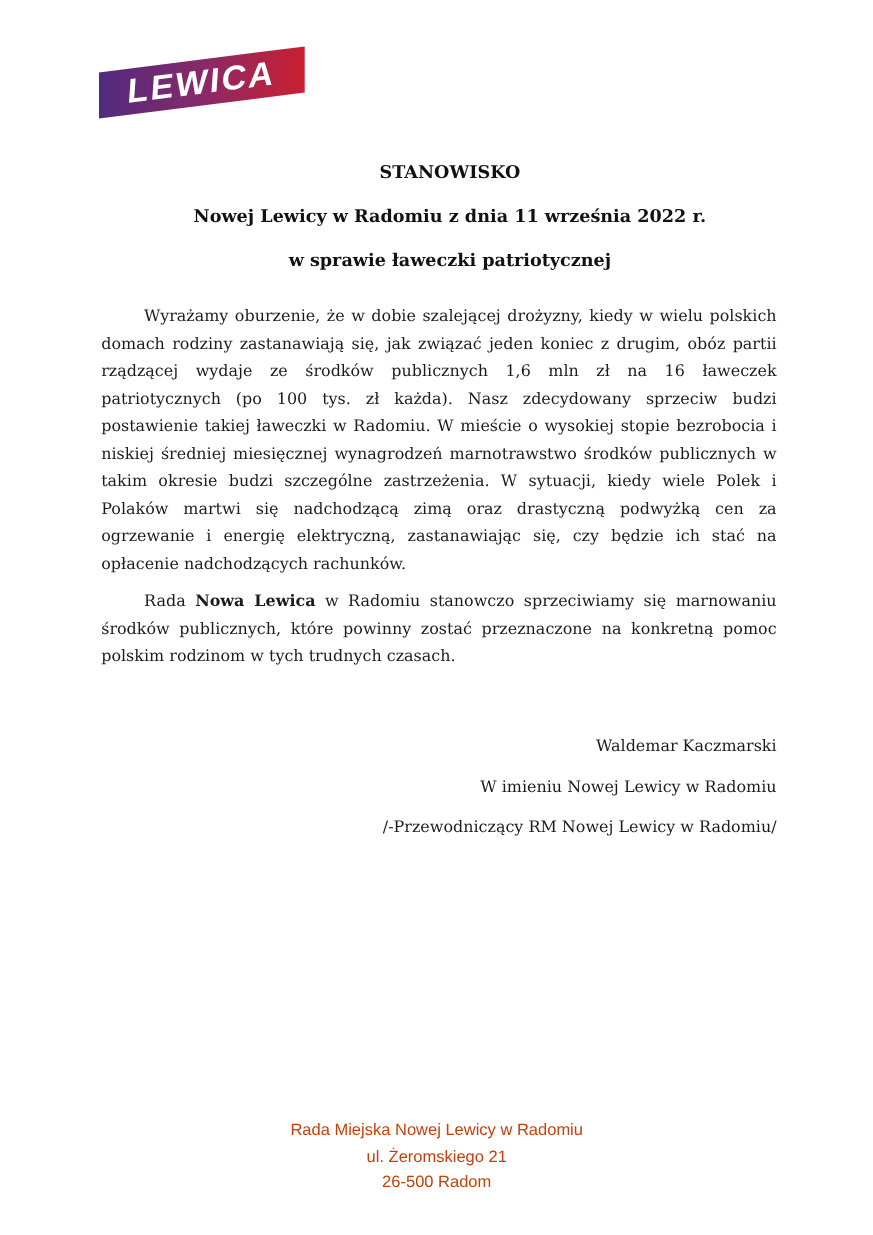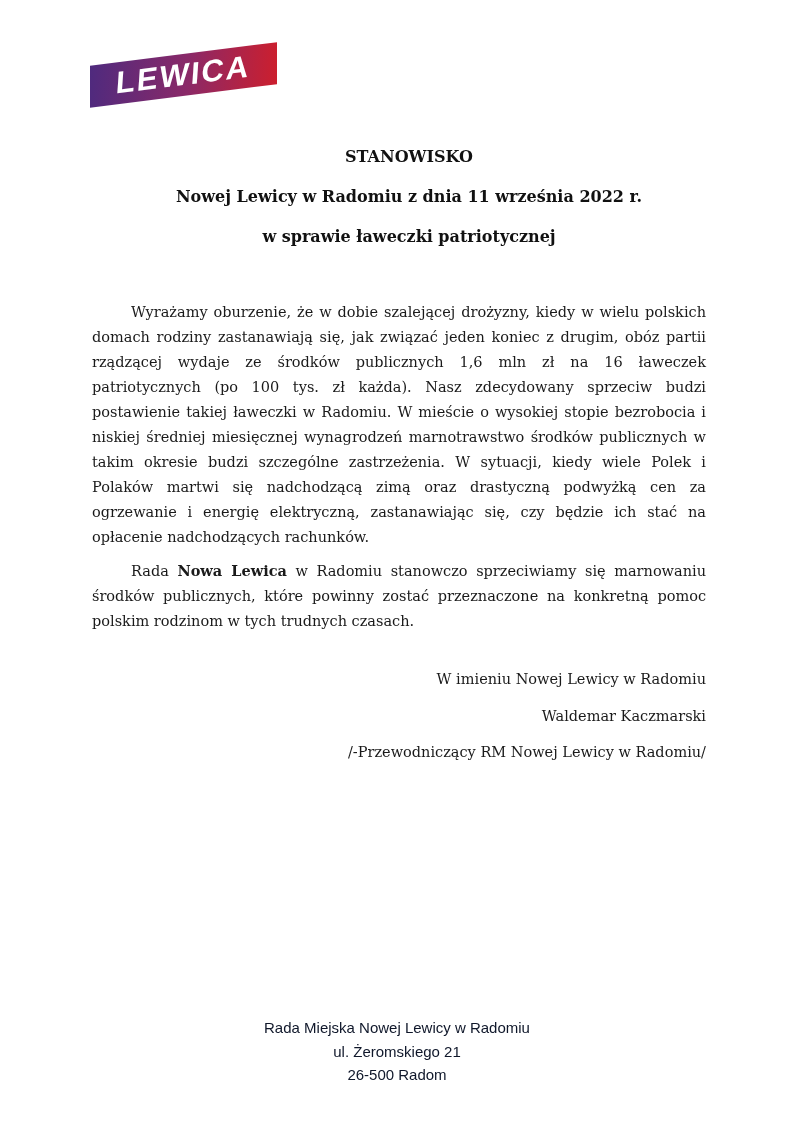--- a/index.html
+++ b/index.html
@@ -53,21 +53,21 @@
     padding-left: 24px;
   }
   .title-line {
     margin: 0 0 23px 0;
     line-height: 17px;
   }
 
   
   .body-block {
     position: absolute;
-    top: 300px;
+    top: 276px;
     left: 92px;
     width: 614px;
   }
   .body-block p {
     margin: 0 0 8px 0;
     text-align: justify;
     text-indent: 39px;
     font-size: 14.5px;
     line-height: 25px;
   }
@@ -91,21 +91,21 @@
   
   .footer-block {
     position: absolute;
     top: 1016px;
     left: 0;
     right: 0;
     text-align: center;
     font-family: "Liberation Sans", sans-serif;
     font-size: 15px;
     line-height: 23.5px;
-    color: #0f172a;
+    color: #c2410c;
   }
   .footer-line { margin: 0; }
 </style>
 </head>
 <body>
 
 <div class="page">
 
   <div class="logo-banner" style="background: linear-gradient(93deg, rgb(79, 42, 126) 0%, rgb(138, 41, 104) 52%, rgb(204, 31, 46) 100%);">
     <span class="logo-text">LEWICA</span>
@@ -116,22 +116,22 @@
     <p class="title-line">Nowej Lewicy w Radomiu z dnia 11 września 2022 r.</p>
     <p class="title-line">w sprawie ławeczki patriotycznej</p>
   </div>
 
   <div class="body-block">
     <p>Wyrażamy oburzenie, że w dobie szalejącej drożyzny, kiedy w wielu polskich domach rodziny zastanawiają się, jak związać jeden koniec z drugim, obóz partii rządzącej wydaje ze środków publicznych 1,6 mln zł na 16 ławeczek patriotycznych (po 100 tys. zł każda). Nasz zdecydowany sprzeciw budzi postawienie takiej ławeczki w Radomiu. W mieście o wysokiej stopie bezrobocia i niskiej średniej miesięcznej wynagrodzeń marnotrawstwo środków publicznych w takim okresie budzi szczególne zastrzeżenia. W sytuacji, kiedy wiele Polek i Polaków martwi się nadchodzącą zimą oraz drastyczną podwyżką cen za ogrzewanie i energię elektryczną, zastanawiając się, czy będzie ich stać na opłacenie nadchodzących rachunków.</p>
     <p><span>Rada </span><span class="bold">Nowa Lewica</span><span> w Radomiu stanowczo sprzeciwiamy się marnowaniu środków publicznych, które powinny zostać przeznaczone na konkretną pomoc polskim rodzinom w tych trudnych czasach.</span></p>
   </div>
 
   <div class="signature-block">
+    <p class="signature-line">Waldemar Kaczmarski</p>
     <p class="signature-line">W imieniu Nowej Lewicy w Radomiu</p>
-    <p class="signature-line">Waldemar Kaczmarski</p>
     <p class="signature-line italic">/-Przewodniczący RM Nowej Lewicy w Radomiu/</p>
   </div>
 
   <div class="footer-block">
     <p class="footer-line">Rada Miejska Nowej Lewicy w Radomiu</p>
     <p class="footer-line">ul. Żeromskiego 21</p>
     <p class="footer-line">26-500 Radom</p>
   </div>
 
 </div>

